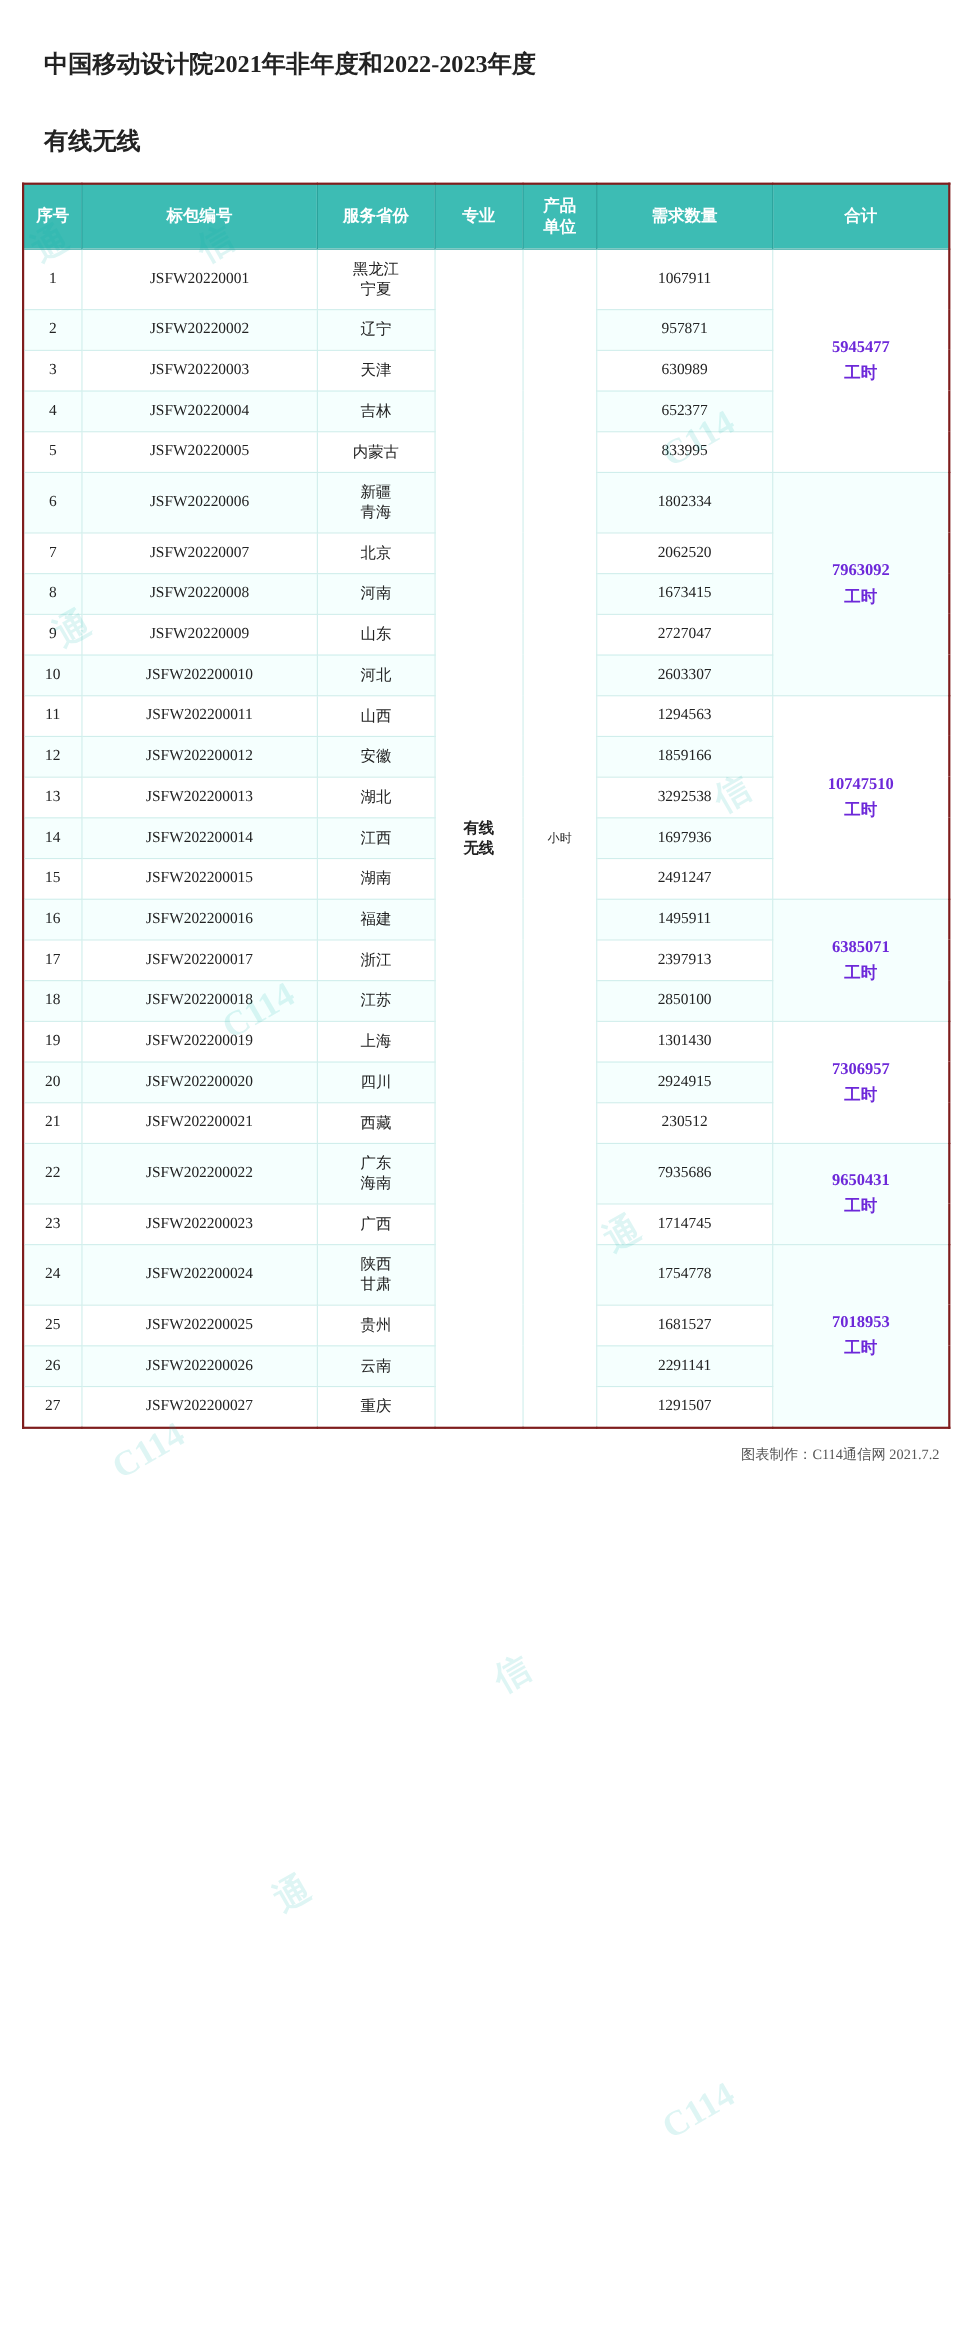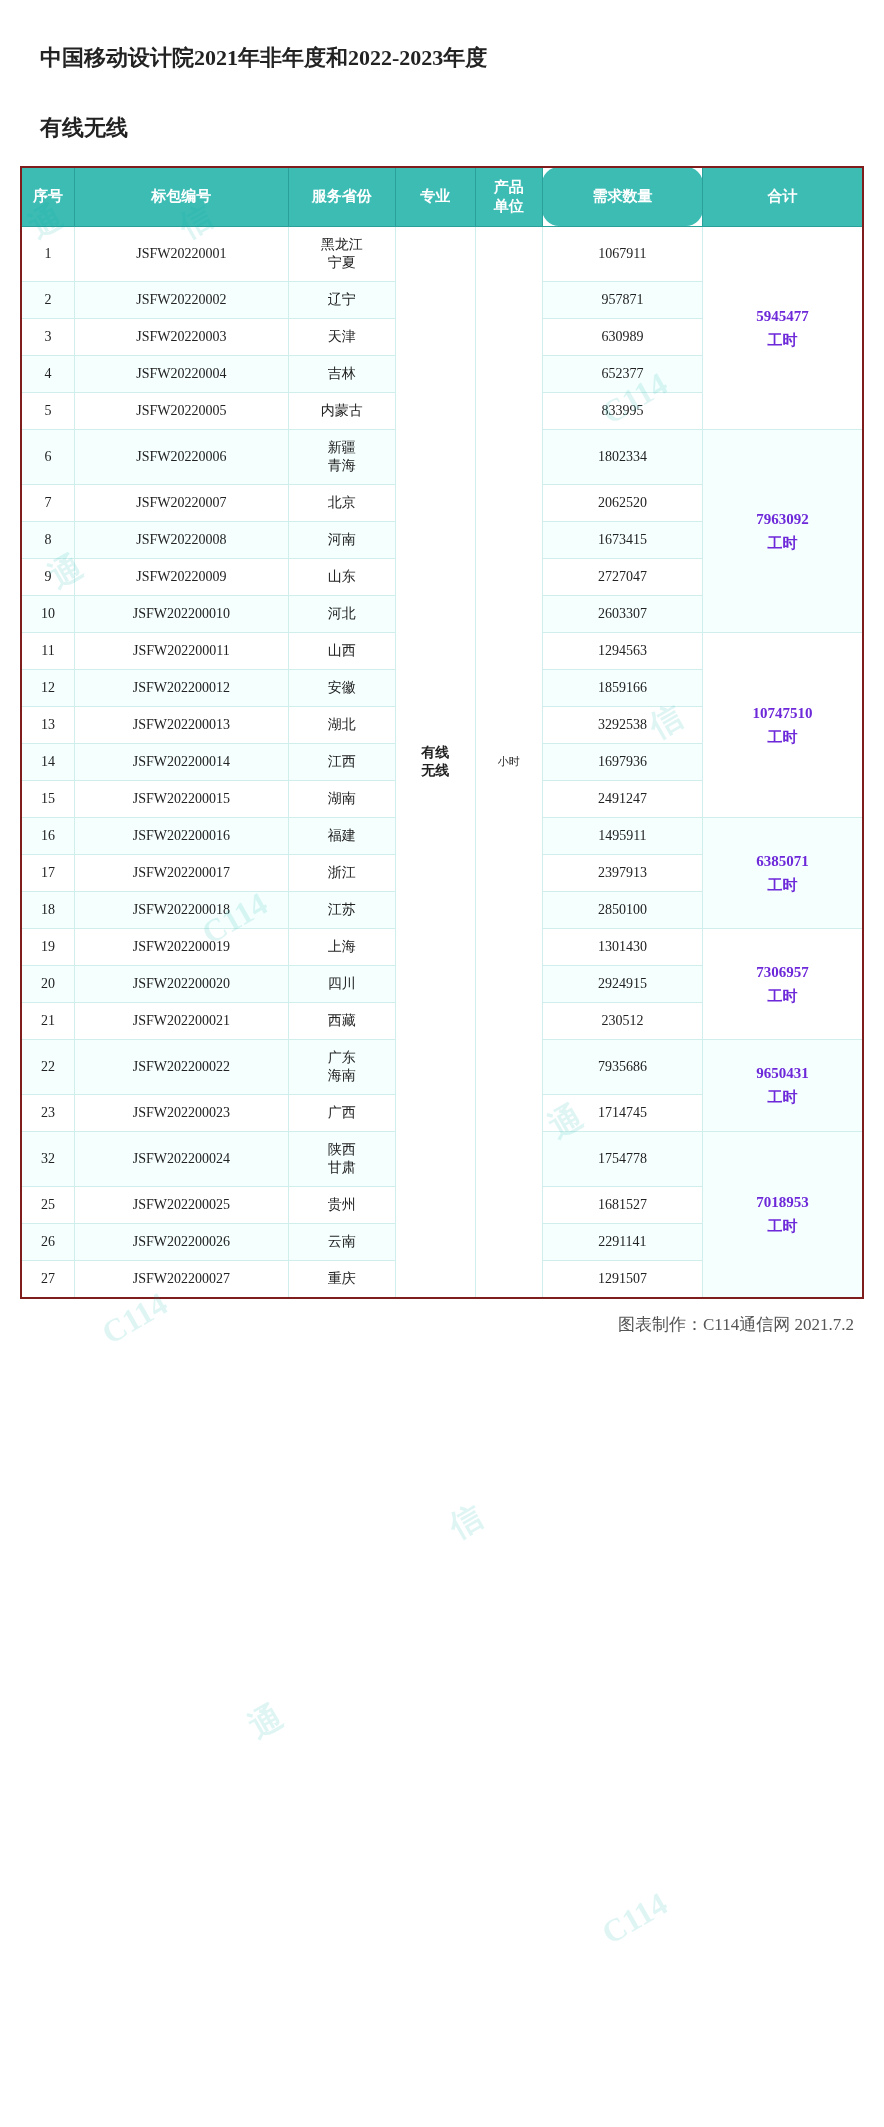--- a/index.html
+++ b/index.html
@@ -59,21 +59,21 @@
     }
     .total-cell {
       font-weight: bold;
       font-size: 15px;
       color: #6d28d9;
       line-height: 1.6;
     }
     .footer {
       text-align: right;
       padding: 14px 20px 6px 0;
-      font-size: 17px;
+      font-size: 13px;
       color: #555;
     }
     
     .watermark {
       position: absolute;
       color: rgba(0,180,170,0.13);
       font-size: 32px;
       font-weight: bold;
       pointer-events: none;
       user-select: none;
@@ -107,21 +107,21 @@
 
   <div class="table-wrapper">
     <table>
       <thead>
         <tr>
           <th style="width:40px;">序号</th>
           <th style="width:160px;">标包编号</th>
           <th style="width:80px;">服务省份</th>
           <th style="width:60px;">专业</th>
           <th style="width:50px;">产品<br>单位</th>
-          <th style="width:120px;border-radius:17px;">需求数量</th>
+          <th style="width:120px;">需求数量</th>
           <th style="width:120px;text-align:center;">合计</th>
         </tr>
       </thead>
       <tbody>
 
         <tr>
           <td>1</td>
           <td>JSFW20220001</td>
           <td>黑龙江<br>宁夏</td>
           <td rowspan="27" style="font-size:14px;font-weight:bold;margin-left:20px;">有线<br>无线</td>
@@ -266,21 +266,21 @@
           <td rowspan="2" class="total-cell">9650431<br>工时</td>
         </tr>
         <tr>
           <td>23</td>
           <td>JSFW202200023</td>
           <td>广西</td>
           <td>1714745</td>
         </tr>
 
         <tr>
-          <td>32</td>
+          <td>24</td>
           <td>JSFW202200024</td>
           <td>陕西<br>甘肃</td>
           <td>1754778</td>
           <td rowspan="4" class="total-cell">7018953<br>工时</td>
         </tr>
         <tr>
           <td>25</td>
           <td>JSFW202200025</td>
           <td>贵州</td>
           <td>1681527</td>

